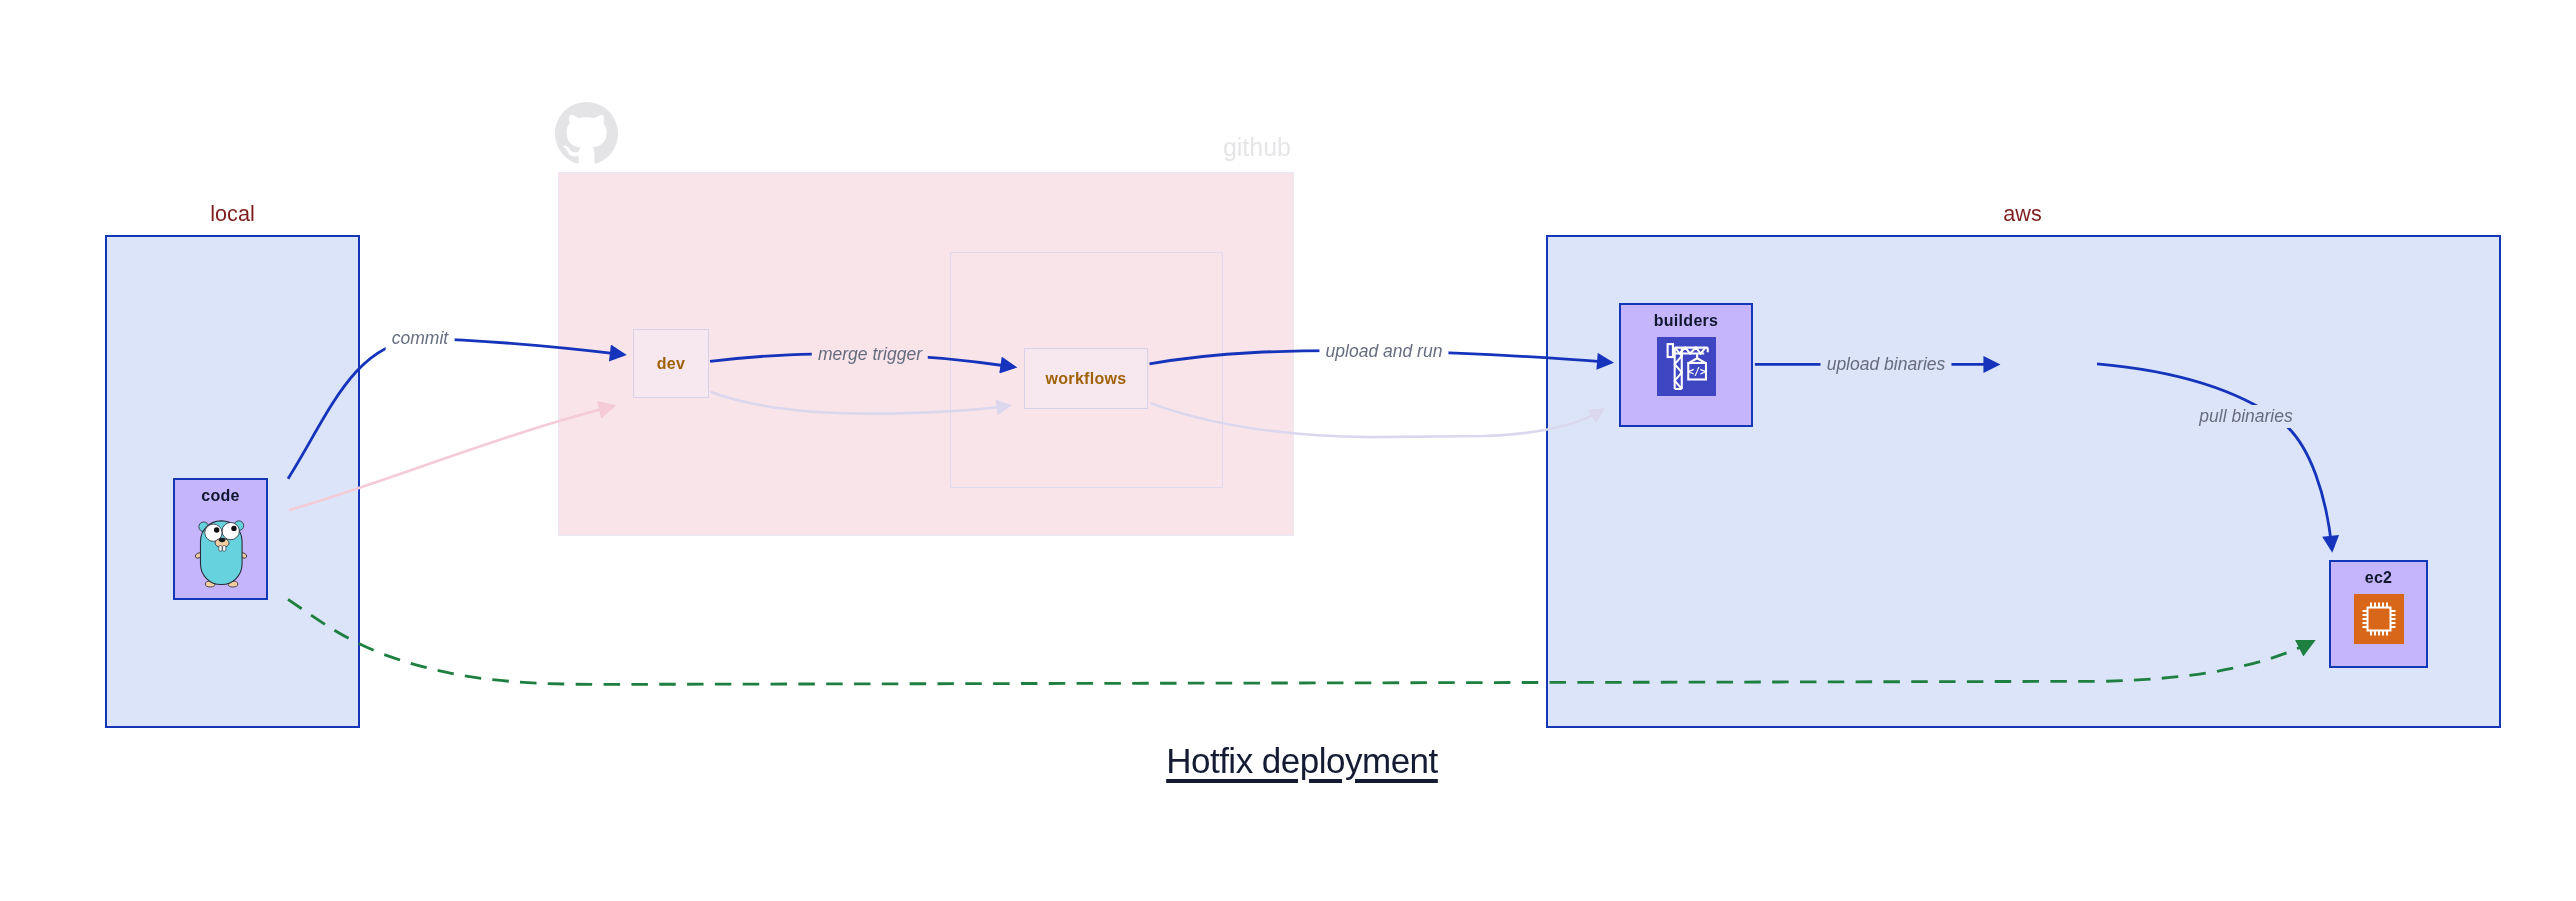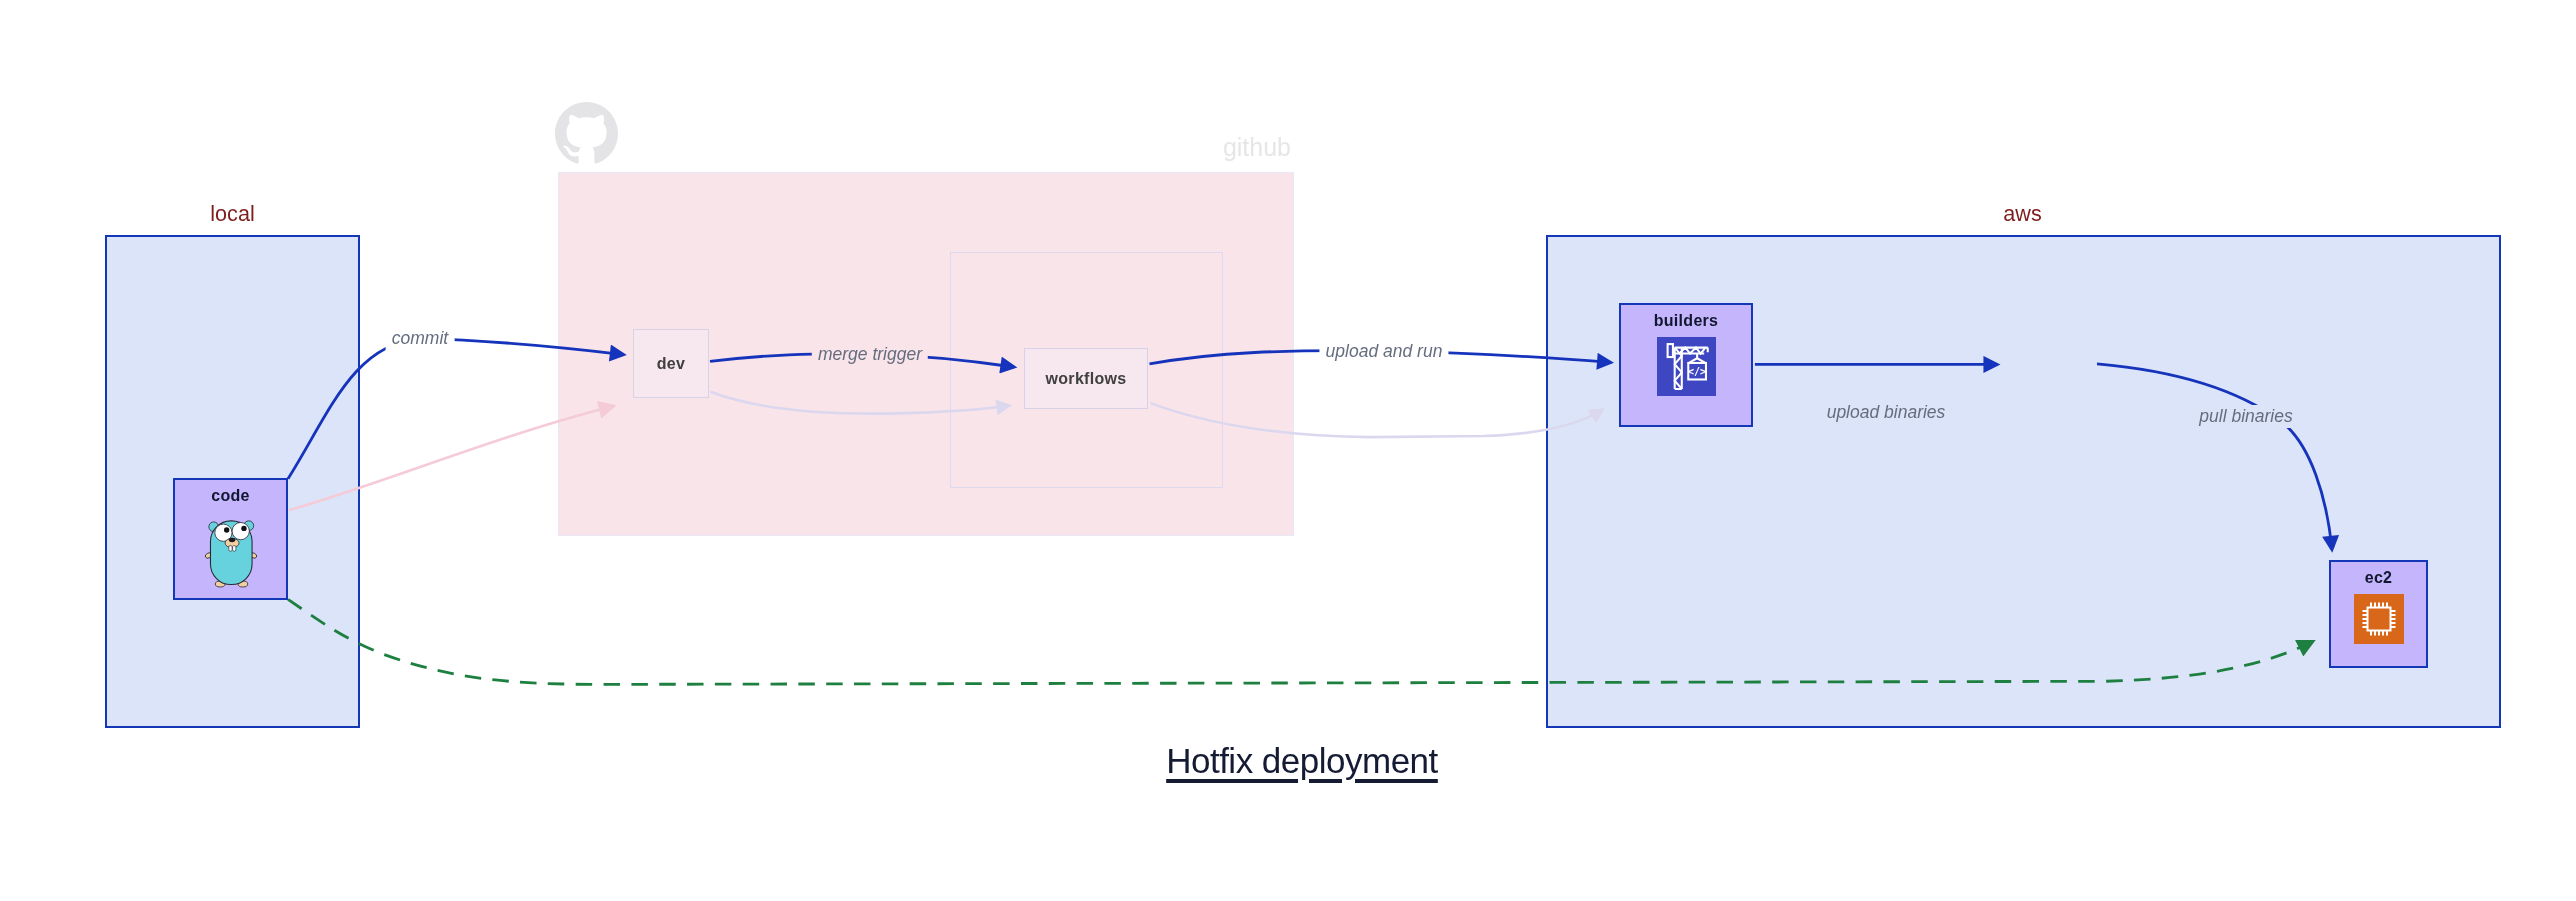--- a/index.html
+++ b/index.html
@@ -13,21 +13,21 @@
   .box-github{background:#f9e4ea;border:1px solid #e9e6f5;}
   .box-master{background:transparent;border:1.5px solid #ded9ee;}
   .label-github{color:#e6e5e8;font-size:25px;text-align:right;}
   .label-master{color:#d9d3e5;font-size:20.6px;}
 
   
   .node{position:absolute;box-sizing:border-box;background:#c4b5fd;border:2.1px solid #1437b8;
         display:flex;flex-direction:column;align-items:center;}
   .node-label{font-size:16px;font-weight:bold;color:#10172e;margin-top:7.2px;letter-spacing:0.3px;}
   .node-faded{background:#f6e8ee;border:1.5px solid #d8d2e8;justify-content:center;}
-  .node-faded .node-label{color:#404040;margin-top:0;font-size:16px;}
+  .node-faded .node-label{color:#a16207;margin-top:0;font-size:16px;}
 
   .icon-tile{margin-top:7.2px;display:block;}
 
   
   .edge-label{position:absolute;transform:translateX(-50%);font-size:17.5px;font-style:italic;
               color:#656d7e;padding:1px 6.2px;white-space:nowrap;z-index:6;}
   .bg-white{background:#ffffff;} .bg-pink{background:#f9e4ea;} .bg-blue{background:#dce4f9;}
 
   .edges-svg{position:absolute;left:0;top:0;z-index:5;pointer-events:none;}
   .octocat{position:absolute;z-index:2;}
@@ -55,21 +55,21 @@
     <path fill="#e4e3e6" d="M8 0C3.58 0 0 3.58 0 8c0 3.54 2.29 6.53 5.47 7.59.4.07.55-.17.55-.38 0-.19-.01-.82-.01-1.49-2.01.37-2.53-.49-2.69-.94-.09-.23-.48-.94-.82-1.13-.28-.15-.68-.52-.01-.53.63-.01 1.08.58 1.23.82.72 1.21 1.87.87 2.33.66.07-.52.28-.87.51-1.07-1.78-.2-3.64-.89-3.64-3.95 0-.87.31-1.59.82-2.15-.08-.2-.36-1.02.08-2.12 0 0 .67-.21 2.2.82.64-.18 1.32-.27 2-.27s1.36.09 2 .27c1.53-1.04 2.2-.82 2.2-.82.44 1.1.16 1.92.08 2.12.51.56.82 1.27.82 2.15 0 3.07-1.87 3.75-3.65 3.95.29.25.54.73.54 1.48 0 1.07-.01 1.93-.01 2.2 0 .21.15.46.55.38A8.01 8.01 0 0 0 16 8c0-4.42-3.58-8-8-8z"></path>
   </svg>
 
   <div class="node node-faded" style="left:633px;top:329px;width:76px;height:69px;">
     <div class="node-label">dev</div>
   </div>
   <div class="node node-faded" style="left:1024px;top:348px;width:124px;height:61px;">
     <div class="node-label">workflows</div>
   </div>
 
-  <div class="node" style="left:173px;top:478px;width:115px;height:122px;text-align:right;">
+  <div class="node" style="left:173px;top:478px;width:95px;height:122px;text-align:right;">
     <div class="node-label">code</div>
     <svg class="icon-tile" width="54" height="76" viewBox="0 0 100 140">
       <ellipse cx="9" cy="80" rx="7" ry="4.5" fill="#f2cfa0" stroke="#2a2a35" stroke-width="1.5" transform="rotate(-25 9 80)"></ellipse>
       <ellipse cx="91" cy="80" rx="7" ry="4.5" fill="#f2cfa0" stroke="#2a2a35" stroke-width="1.5" transform="rotate(25 91 80)"></ellipse>
       <ellipse cx="30" cy="133" rx="9" ry="5.5" fill="#f2cfa0" stroke="#2a2a35" stroke-width="1.5"></ellipse>
       <ellipse cx="72" cy="133" rx="9" ry="5.5" fill="#f2cfa0" stroke="#2a2a35" stroke-width="1.5"></ellipse>
       <circle cx="18" cy="27" r="9" fill="#66d2de" stroke="#2a2a35" stroke-width="1.5"></circle>
       <circle cx="83" cy="25" r="9" fill="#66d2de" stroke="#2a2a35" stroke-width="1.5"></circle>
       <rect x="12" y="16" width="77" height="118" rx="38" fill="#66d2de" stroke="#2a2a35" stroke-width="2"></rect>
       <circle cx="36" cy="38" r="16" fill="#ffffff" stroke="#2a2a35" stroke-width="1.5"></circle>
@@ -141,19 +141,19 @@
     <path d="M559,929 C640,800 685,668 815,657 C960,660 1110,676 1210,688" stroke="#1534bb" stroke-width="5.5" fill="none" marker-end="url(#mblue)"></path>
     <path d="M1378,701 C1490,688 1570,685 1690,687 C1800,690 1900,702 1968,712" stroke="#1534bb" stroke-width="5.5" fill="none" marker-end="url(#mblue)"></path>
     <path d="M2231,706 C2360,683 2490,678 2700,681 C2860,684 3010,694 3126,703" stroke="#1534bb" stroke-width="5.5" fill="none" marker-end="url(#mblue)"></path>
     <path d="M3406,707 L3876,707" stroke="#1534bb" stroke-width="5.5" fill="none" marker-end="url(#mblue)"></path>
     <path d="M4070,706 C4220,719 4345,757 4428,818 C4485,863 4516,965 4526,1066" stroke="#1534bb" stroke-width="5.5" fill="none" marker-end="url(#mblue)"></path>
   </svg>
 
   <div class="edge-label bg-white" style="left:420px;top:327px;">commit</div>
   <div class="edge-label bg-pink" style="left:870px;top:343px;">merge trigger</div>
   <div class="edge-label bg-white" style="left:1384px;top:340px;">upload and run</div>
-  <div class="edge-label bg-blue" style="left:1886px;top:353px;margin-top:48px;">upload binaries</div>
+  <div class="edge-label bg-blue" style="left:1886px;top:353px;">upload binaries</div>
   <div class="edge-label bg-blue" style="left:2246px;top:405px;">pull binaries</div>
 
   <div class="diagram-title" style="top:741px;">Hotfix deployment</div>
 
 </div>
 
 
 </body></html>

